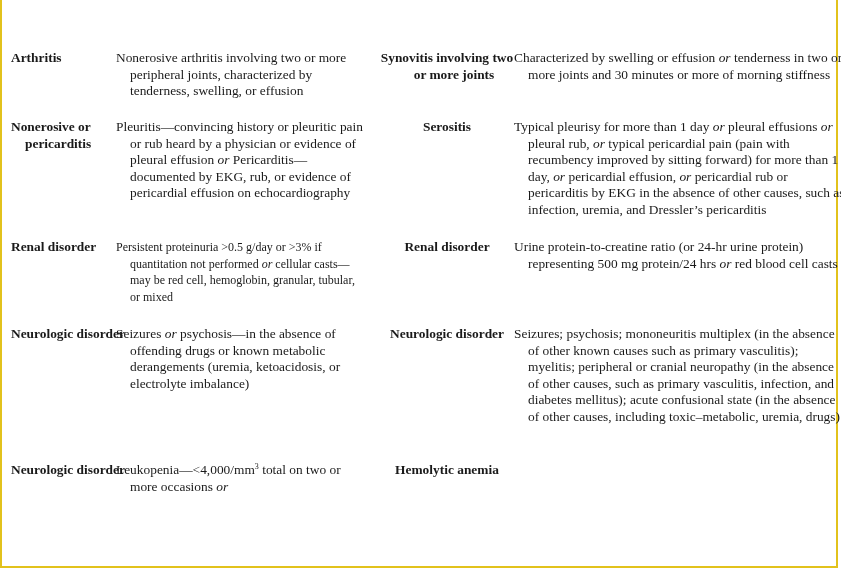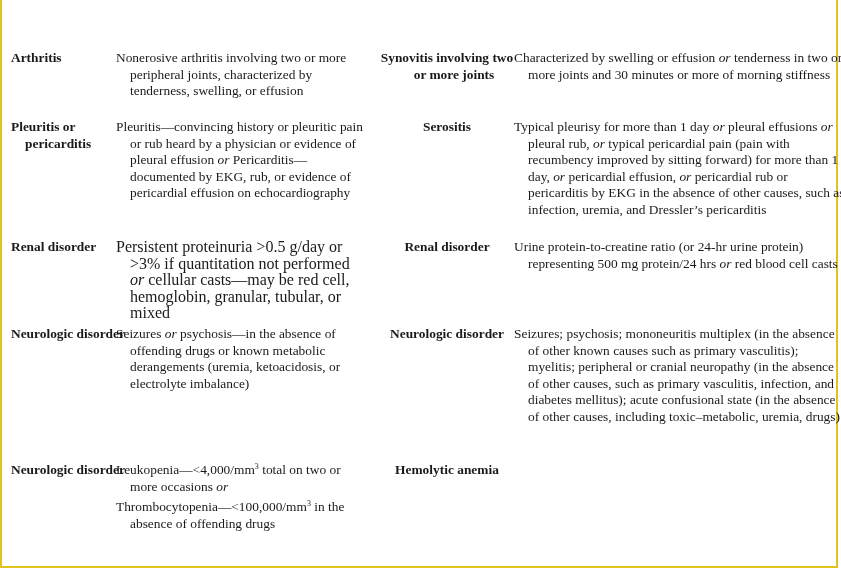--- a/index.html
+++ b/index.html
@@ -35,38 +35,38 @@
   <div class="cell c3 hang">
     <span>Synovitis involving two or more joints</span>
   </div>
   <div class="cell c4 hang">
     <span>Characterized by swelling or effusion </span><i>or</i><span> tenderness in two or more joints and 30 minutes or more of morning stiffness</span>
   </div>
 </div>
 
 <div class="row" style="top:71px">
   <div class="cell c1 hang">
-    <span>Pleuritis or pericarditis</span>
+    <span>Nonerosive or pericarditis</span>
   </div>
   <div class="cell c2 hang">
     <span>Pleuritis—convincing history or pleuritic pain or rub heard by a physician or evidence of pleural effusion </span><i>or</i><span> Pericarditis—documented by EKG, rub, or evidence of pericardial effusion on echocardiography</span>
   </div>
   <div class="cell c3 hang">
     <span>Serositis</span>
   </div>
   <div class="cell c4 hang">
     <span>Typical pleurisy for more than 1 day </span><i>or</i><span> pleural effusions </span><i>or</i><span> pleural rub, </span><i>or</i><span> typical pericardial pain (pain with recumbency improved by sitting forward) for more than 1 day, </span><i>or</i><span> pericardial effusion, </span><i>or</i><span> pericardial rub or pericarditis by EKG in the absence of other causes, such as infection, uremia, and Dressler’s pericarditis</span>
   </div>
 </div>
 
 <div class="row" style="top:191px">
   <div class="cell c1 hang">
     <span>Renal disorder</span>
   </div>
-  <div class="cell c2 hang" style="font-size:16px;">
+  <div class="cell c2 hang" style="font-size:12px;">
     <span>Persistent proteinuria &gt;0.5 g/day or &gt;3% if quantitation not performed </span><i>or</i><span> cellular casts—may be red cell, hemoglobin, granular, tubular, or mixed</span>
   </div>
   <div class="cell c3 hang">
     <span>Renal disorder</span>
   </div>
   <div class="cell c4 hang">
     <span>Urine protein-to-creatine ratio (or 24-hr urine protein) representing 500 mg protein/24 hrs </span><i>or</i><span> red blood cell casts</span>
   </div>
 </div>
 
@@ -86,23 +86,20 @@
 </div>
 
 <div class="row" style="top:414px">
   <div class="cell c1 hang">
     <span>Neurologic disorder</span>
   </div>
   <div class="cell c2">
     <div class="hang para">
       <span>Leukopenia—&lt;4,000/mm</span><sup>3</sup><span> total on two or more occasions </span><i>or</i>
     </div>
-    <div class="hang para">
-      <span>Thrombocytopenia—&lt;100,000/mm</span><sup>3</sup><span> in the absence of offending drugs</span>
-    </div>
   </div>
   <div class="cell c3 hang">
     <span>Hemolytic anemia</span>
   </div>
   <div class="cell c4 hang">
     <span></span>
   </div>
 </div>
 
 </body></html>

